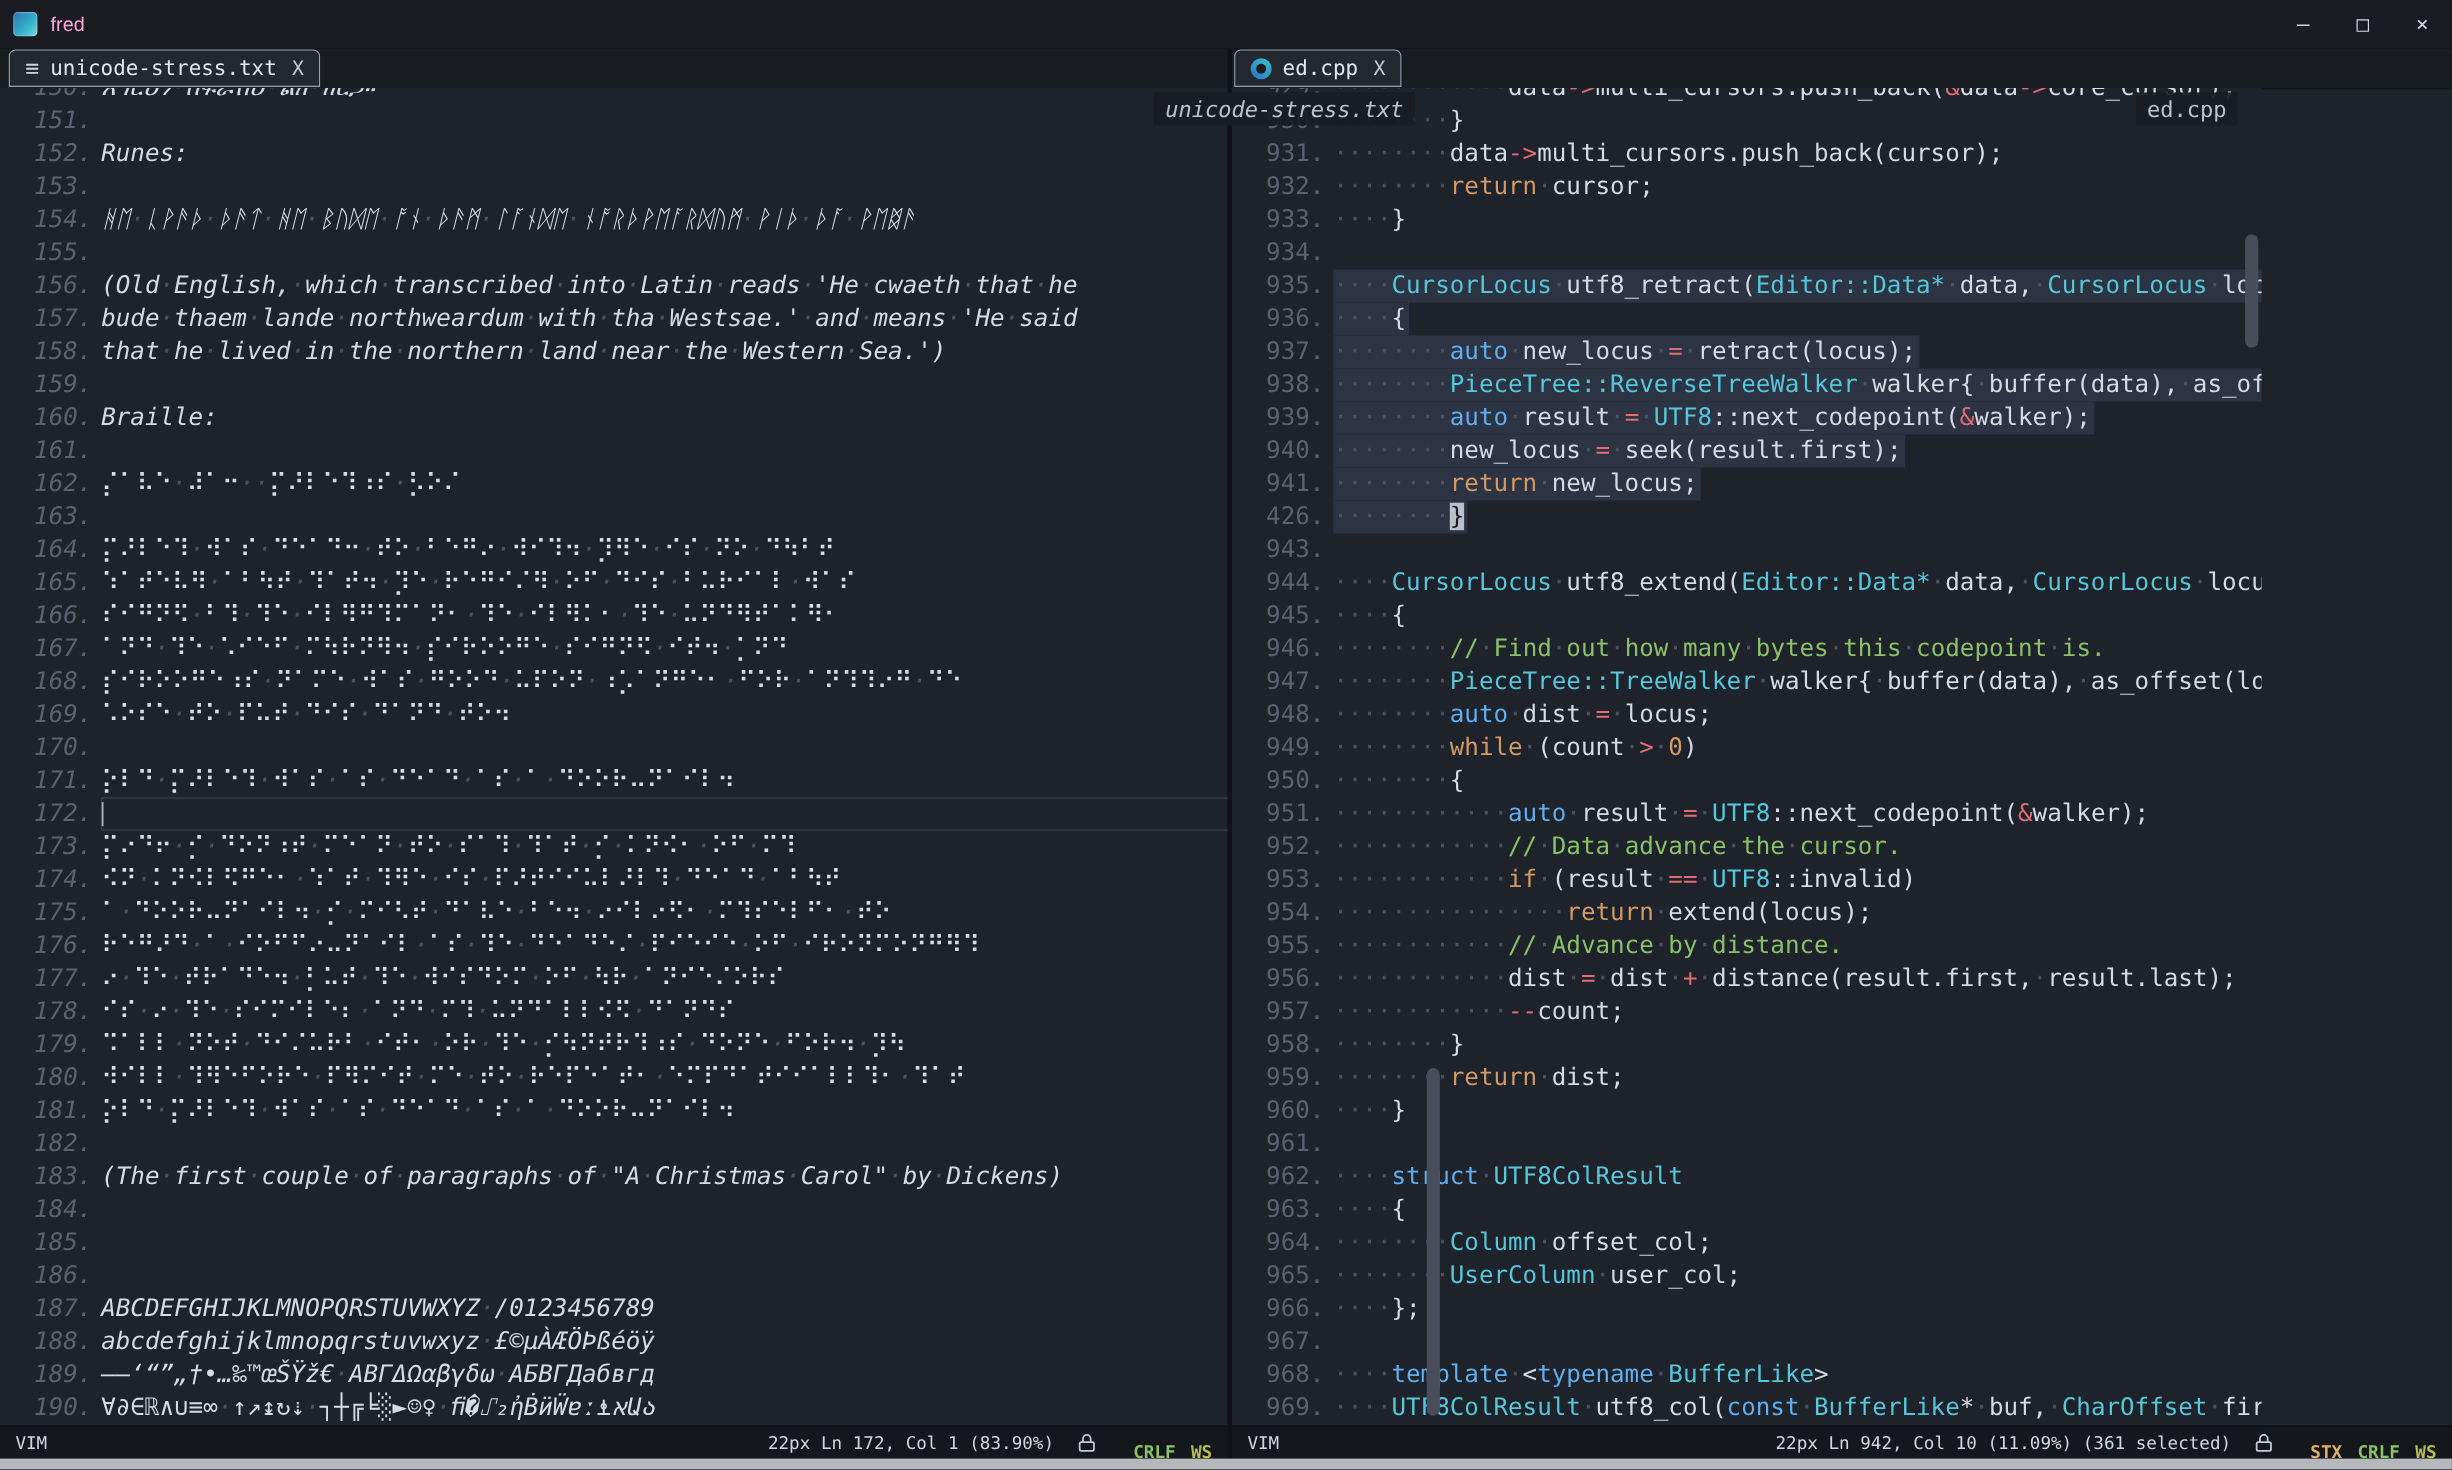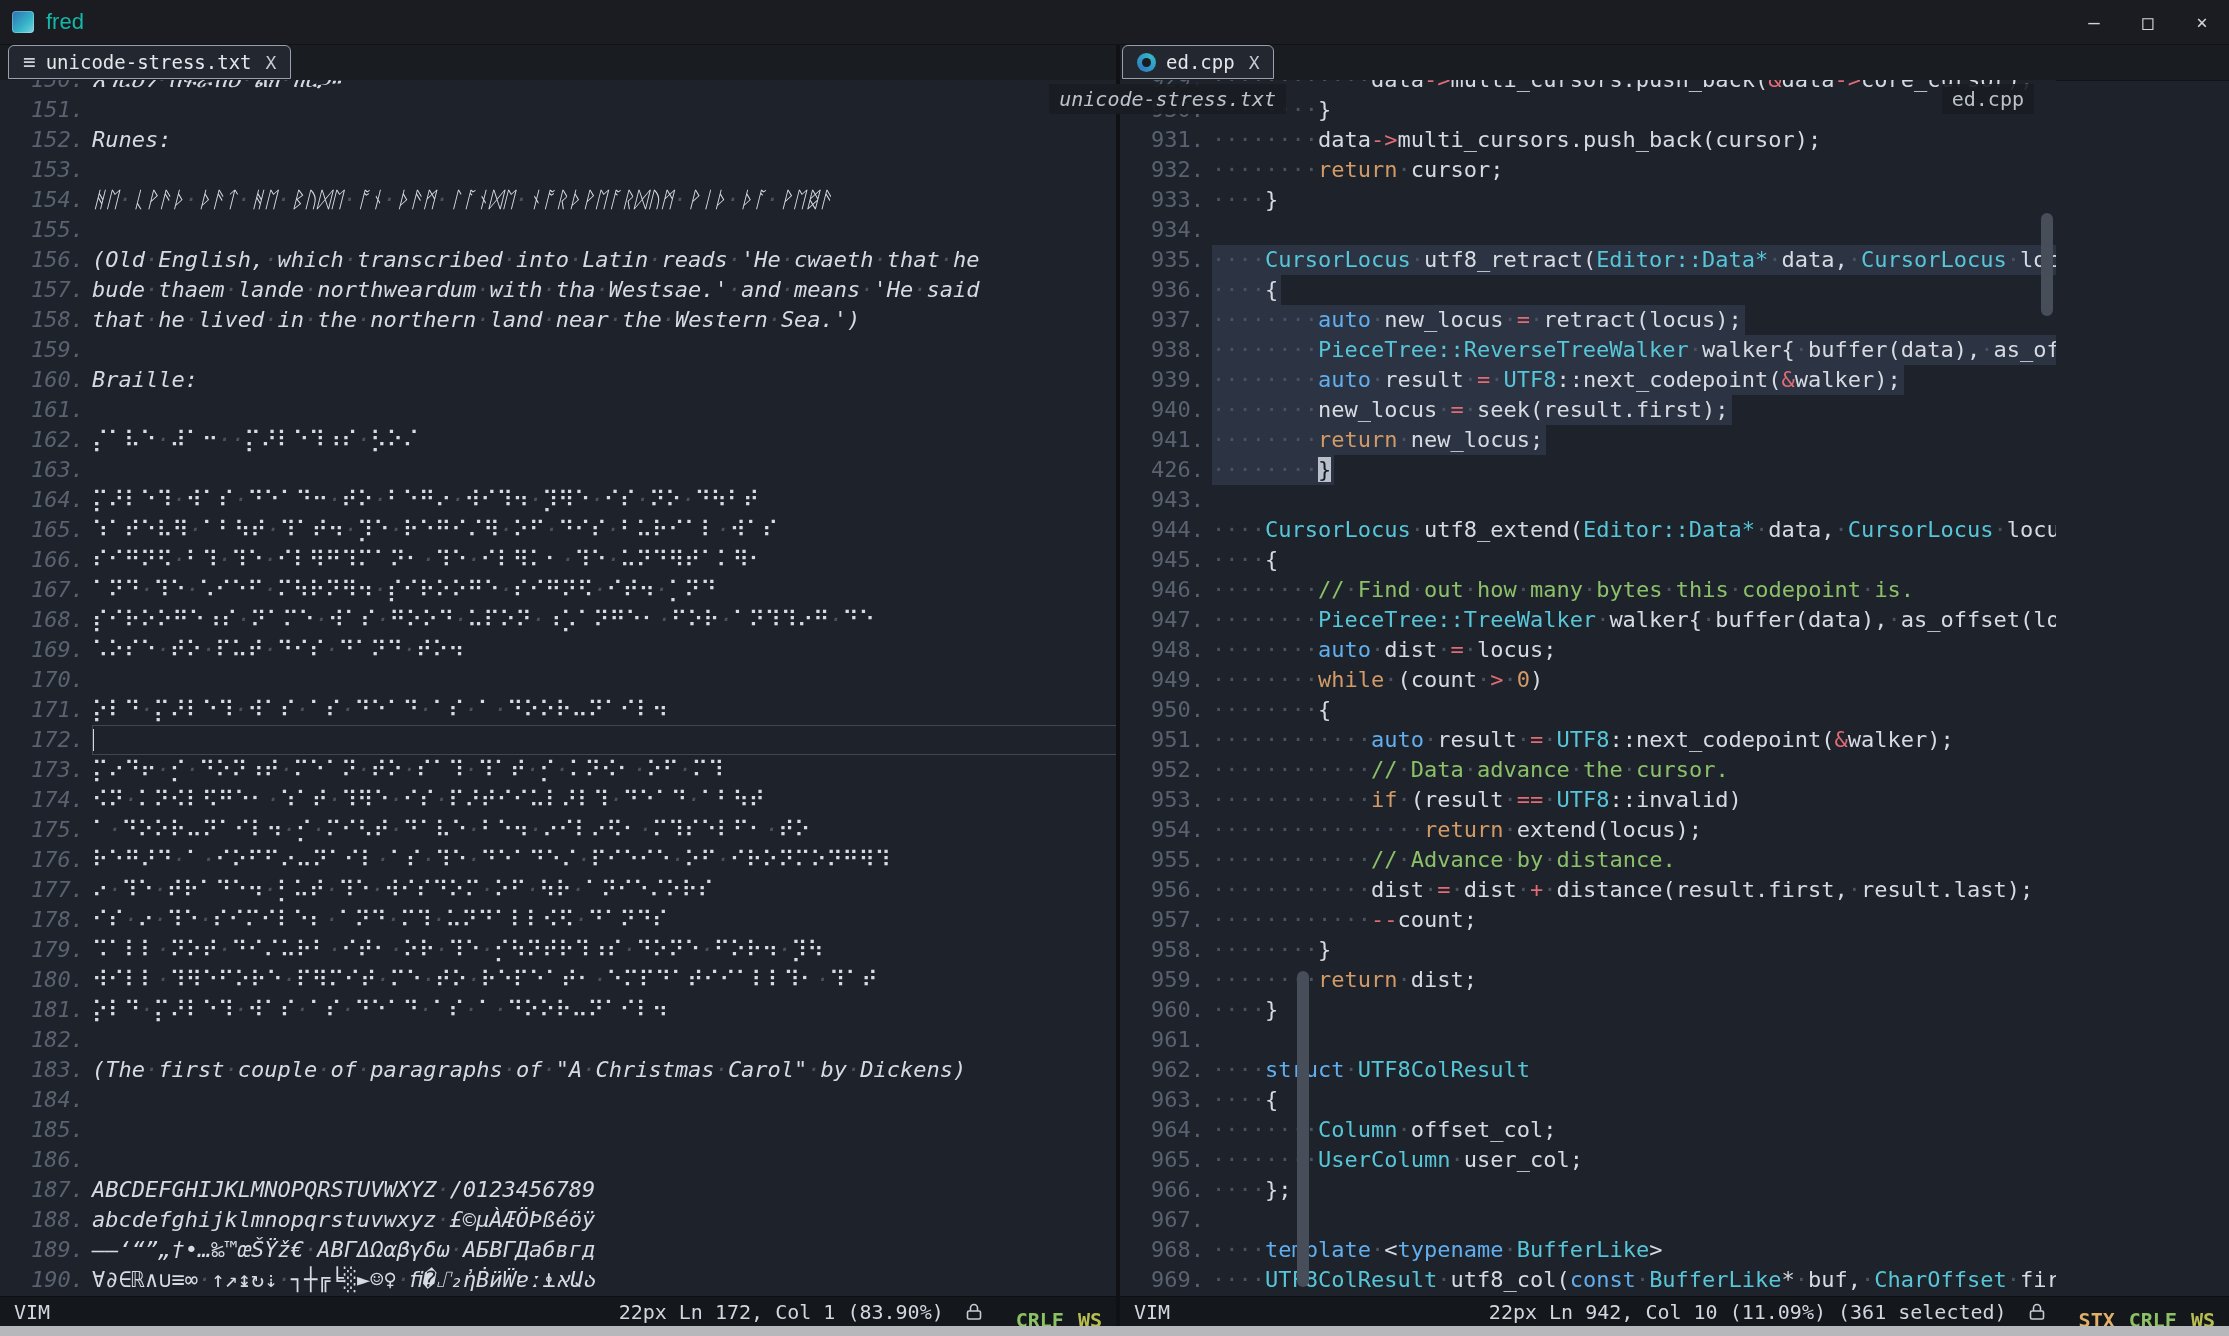--- a/index.html
+++ b/index.html
@@ -17,21 +17,21 @@
   .titlebar{
     position:absolute;left:0;top:0;width:2229px;height:45px;
     background:#1a1c21;border-bottom:1px solid #101215;
     display:flex;align-items:center;padding-left:12px;box-sizing:border-box;gap:12px;
   }
   .app-icon{
     width:22px;height:22px;border-radius:4px;flex:none;
     background:linear-gradient(135deg,#2e6fb4 0%,#35b5c9 60%,#7fd4de 100%);
     box-shadow:inset 0 0 0 1px rgba(255,255,255,.25);
   }
-  .win-title{font-family:"Liberation Sans",sans-serif;font-size:22px;color:#14b8a6;text-align:right;}
+  .win-title{font-family:"Liberation Sans",sans-serif;font-size:18px;color:#f9a8d4;text-align:right;}
   .winbtns{margin-left:auto;display:flex;height:45px;}
   .winbtn{width:54px;height:45px;display:flex;align-items:center;justify-content:center;
     color:#d0d4da;font-size:19px;cursor:default;}
   
   .tabstrip{
     position:absolute;left:0;top:45px;width:2229px;height:35px;
     background:#191c21;border-bottom:1px solid #11141a;
   }
   .tab{
     position:absolute;top:45px;height:34px;box-sizing:border-box;z-index:8;
@@ -76,21 +76,21 @@
   .overlay-name{
     position:absolute;top:4px;right:26px;height:30px;line-height:30px;padding:0 10px;
     background:rgba(25,28,34,.92);color:#bcc2cb;font-size:20px;z-index:5;
   }
   .pane-right .overlay-name{right:22px;}
   .scrollbar{position:absolute;right:2px;top:0;bottom:0;width:14px;z-index:4;}
   .thumb{position:absolute;left:1px;width:12px;background:#474e59;border-radius:6px;}
   
   .statusbar{
     position:absolute;top:1296px;height:30px;background:#14171c;border-top:1px solid #0d0f13;
-    display:flex;align-items:center;font-size:20px;color:#d2d6dd;box-sizing:border-box;
+    display:flex;align-items:center;font-size:16px;color:#d2d6dd;box-sizing:border-box;
   }
   .status-left{left:0;width:1116px;}
   .status-right{left:1120px;width:1109px;}
   .mode{margin-left:14px;}
   .sp{flex:1;}
   .lock{margin:0 18px 0 20px;flex:none;}
   .flags{display:flex;margin-right:14px;}
   .flag{margin-left:14px;font-weight:700;margin-top:16px;}
   
   .bottom-strip{position:absolute;left:0;top:1326px;width:2229px;height:10px;background:#b5b7ba;}

